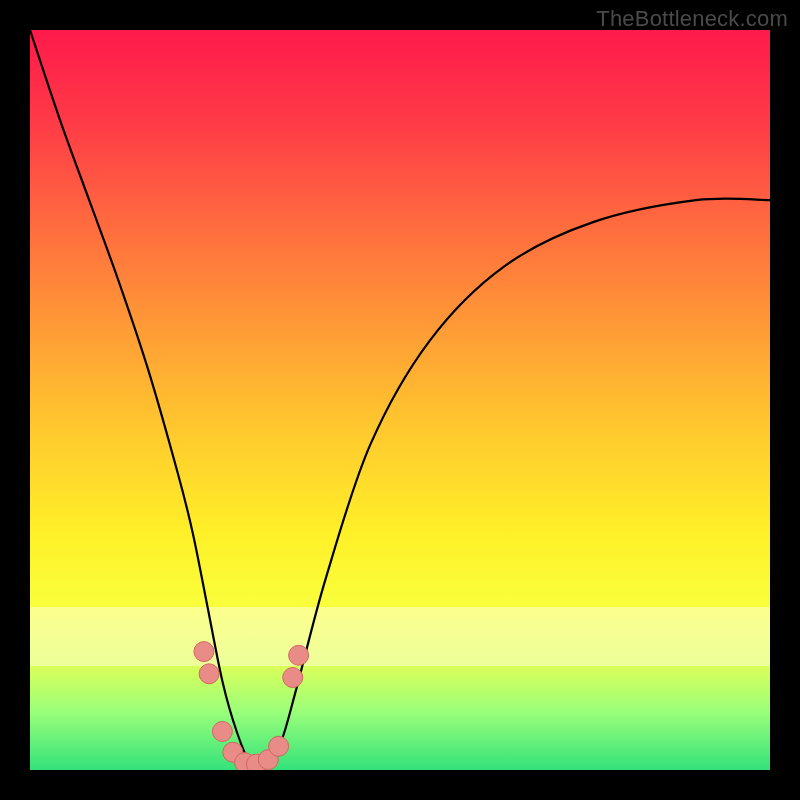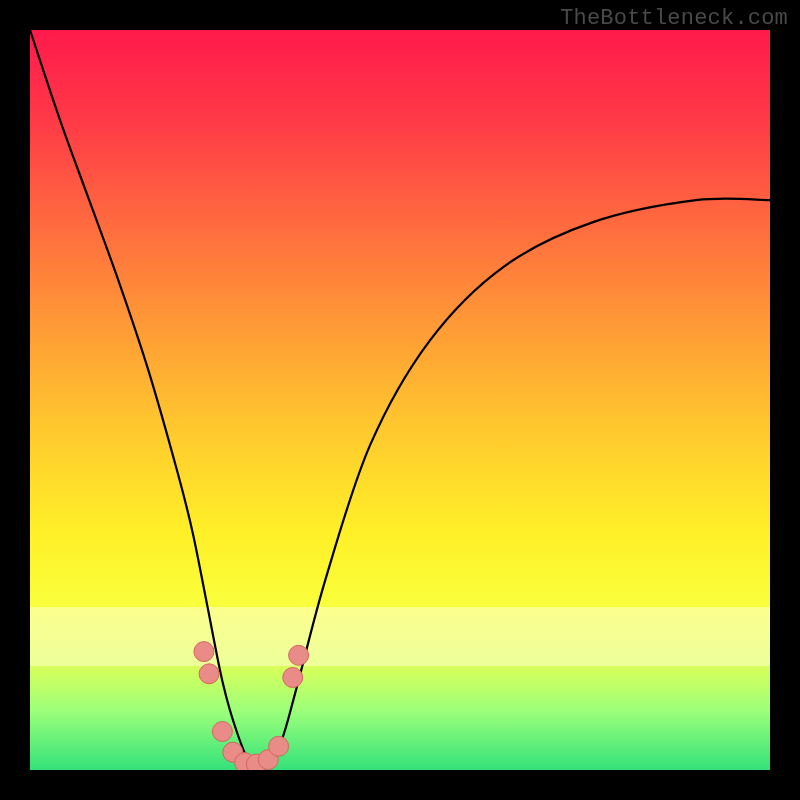--- a/index.html
+++ b/index.html
@@ -57,21 +57,20 @@
   }
   .watermark {
     position: absolute;
     top: 6px;
     right: 12px;
     color: #4a4a4a;
     font-size: 22px;
     letter-spacing: 0.2px;
     font-weight: 500;
     user-select: none;
-    font-family: Liberation Mono, monospace;
   }
 </style>
 </head>
 <body>
 
 <div class="frame">
   <div class="plot-area">
     <div class="gradient"></div>
     <div class="pale-band"></div>
     <svg class="curves" viewBox="0 0 740 740" preserveAspectRatio="none">

